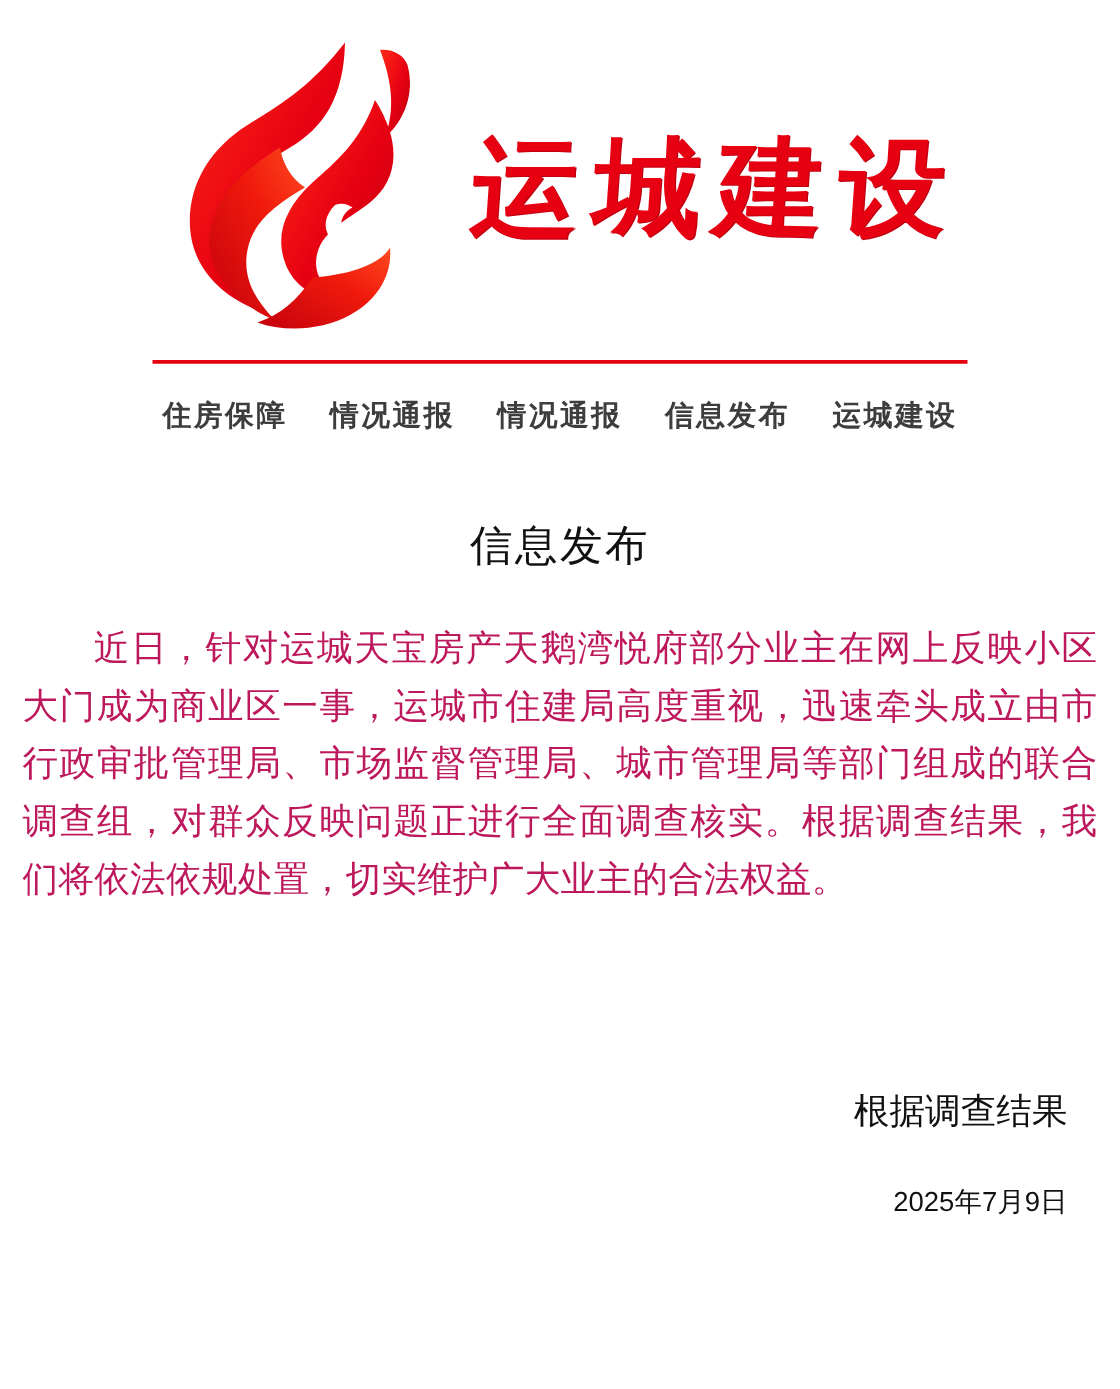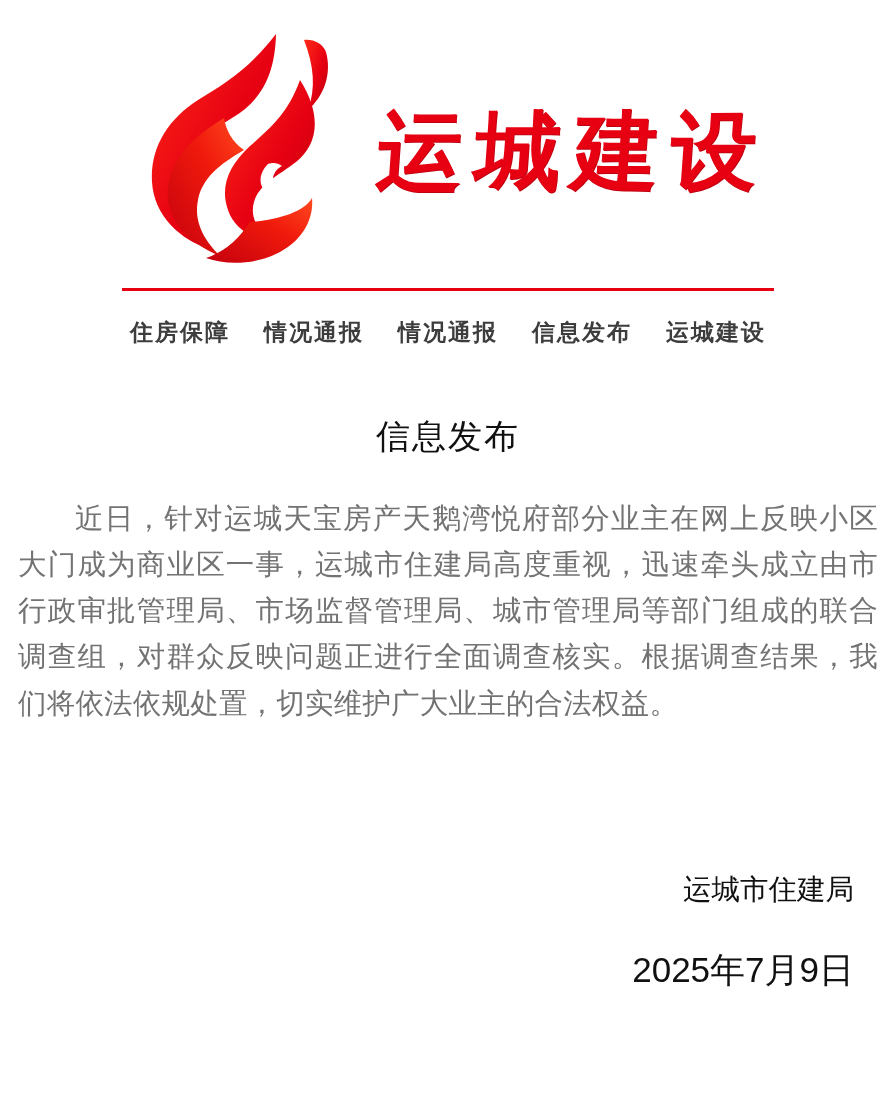--- a/index.html
+++ b/index.html
@@ -83,44 +83,43 @@
     text-align: center;
     font-size: 34px;
     font-weight: 400;
     color: #111;
     margin-top: 62px;
     letter-spacing: 2px;
   }
   .para {
     font-size: 28.5px;
     line-height: 1.62;
-    color: #737373;
+    color: #be185d;
     text-align: justify;
     text-justify: inter-ideograph;
     margin: 36px 0 0 0;
     text-indent: 2em;
     letter-spacing: 0.2px;
-    font-family: Liberation Serif, serif;
   }
   .para + .para {
     margin-top: 30px;
   }
 
   .signature {
     margin-top: 140px;
     text-align: right;
     font-size: 28.5px;
     color: #111;
     padding-right: 24px;
     line-height: 1.55;
   }
   .sign-date {
     margin-top: 36px;
     text-align: right;
-    font-size: 35px;
+    font-size: 22px;
     color: #111;
     padding-right: 24px;
   }
 </style>
 </head>
 <body>
 
 <div class="header">
   <div class="brand-row">
     <div class="logo-mark">
@@ -161,15 +160,15 @@
     <div class="nav-item">情况通报</div>
     <div class="nav-item">情况通报</div>
     <div class="nav-item">信息发布</div>
     <div class="nav-item">运城建设</div>
   </nav>
 </div>
 
 <main class="doc">
   <h1 class="doc-title">信息发布</h1>
   <p class="para">近日，针对运城天宝房产天鹅湾悦府部分业主在网上反映小区大门成为商业区一事，运城市住建局高度重视，迅速牵头成立由市行政审批管理局、市场监督管理局、城市管理局等部门组成的联合调查组，对群众反映问题正进行全面调查核实。根据调查结果，我们将依法依规处置，切实维护广大业主的合法权益。</p>
-  <div class="signature">运城市住建局</div>
+  <div class="signature">根据调查结果</div>
   <div class="sign-date">2025年7月9日</div>
 </main>
 
 </body></html>

